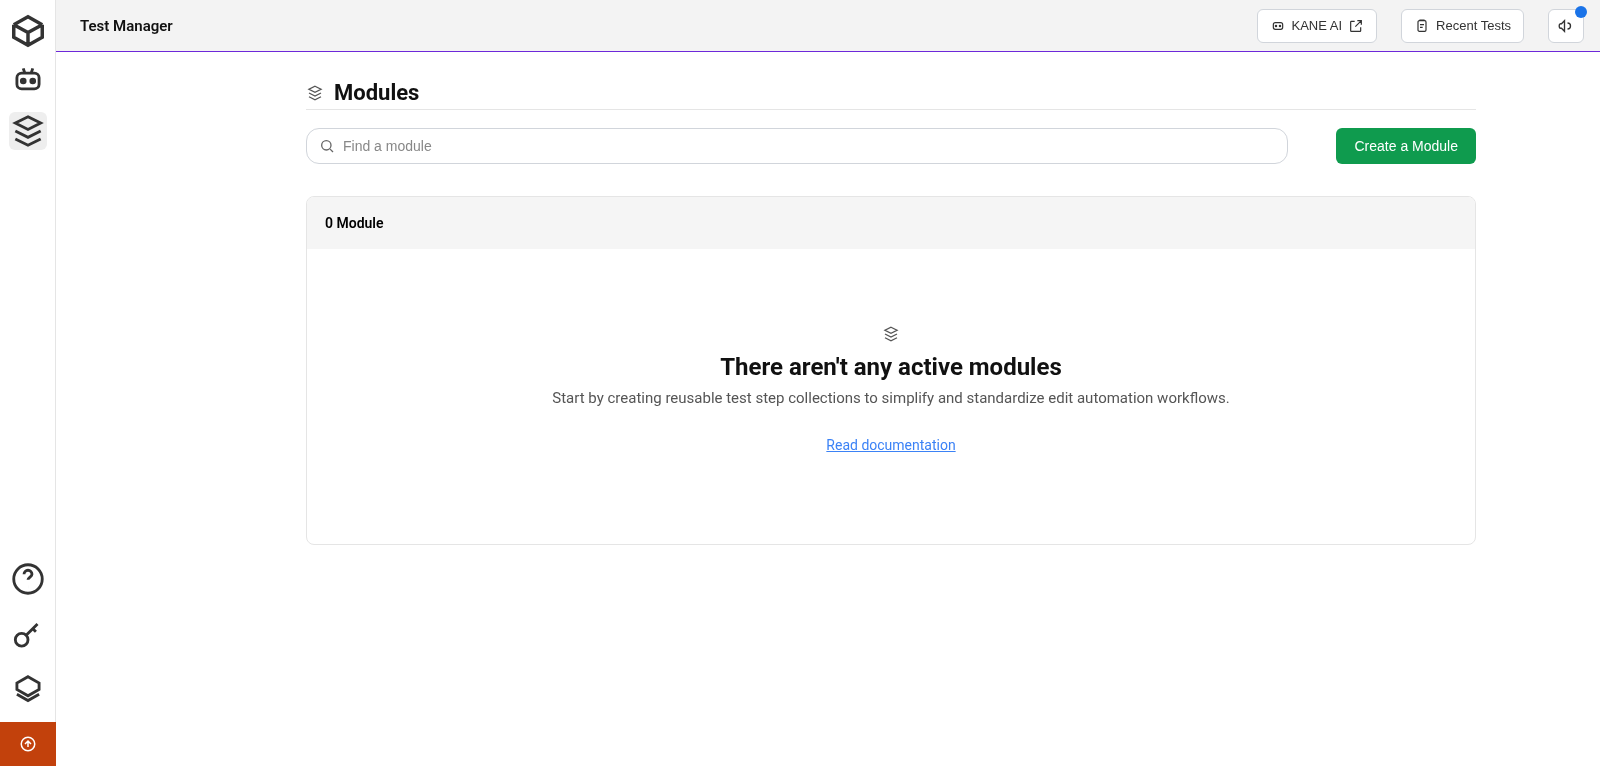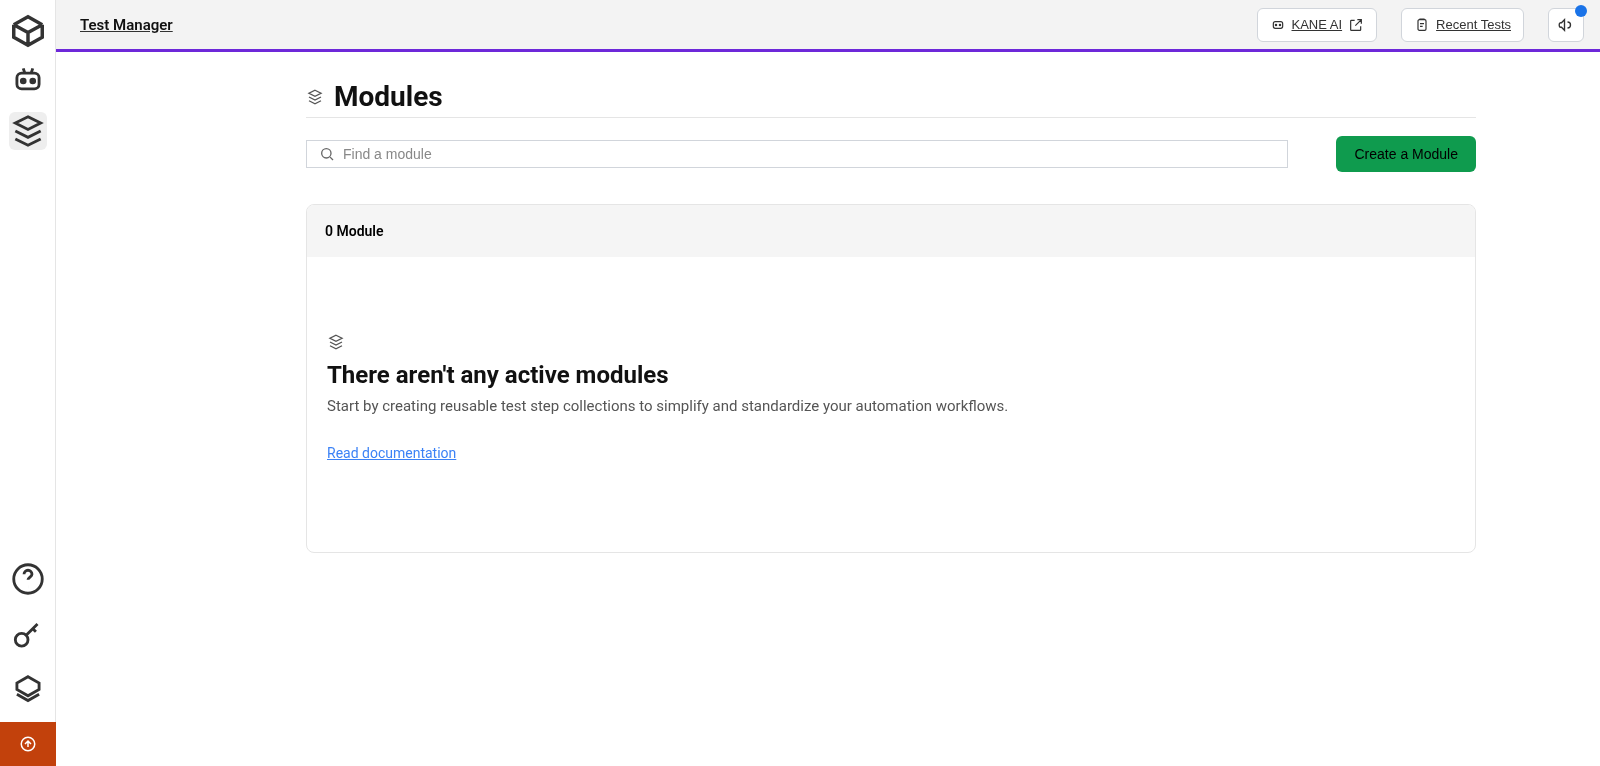--- a/index.html
+++ b/index.html
@@ -7,47 +7,47 @@
 
     
     .left-rail { position: fixed; left: 0; top: 0; width: 56px; height: 100%; border-right: 1px solid #e5e5e5; background: #fff; display: flex; flex-direction: column; align-items: center; padding-top: 12px; }
     .left-rail .rail-top { display: flex; flex-direction: column; align-items: center; gap: 12px; }
     .left-rail .rail-bottom { position: absolute; bottom: 56px; display: flex; flex-direction: column; align-items: center; gap: 18px; }
     .rail-item { width: 38px; height: 38px; display: flex; align-items: center; justify-content: center; border-radius: 6px; cursor: pointer; color: #333; }
     .rail-item.active { background: #eee; }
     .rail-upgrade { position: absolute; bottom: 0; left: 0; width: 56px; height: 44px; background: #c2410c; display: flex; align-items: center; justify-content: center; cursor: pointer; color: #fff; }
 
     
-    .header { position: fixed; top: 0; left: 56px; right: 0; height: 52px; background: #f3f3f3; border-bottom: 3px solid #6d28d9; display: flex; align-items: center; justify-content: space-between; padding: 0 16px 0 24px; text-decoration: underline; }
+    .header { position: fixed; top: 0; left: 56px; right: 0; height: 52px; background: #f3f3f3; border-bottom: 1px solid #6d28d9; display: flex; align-items: center; justify-content: space-between; padding: 0 16px 0 24px; }
     .header-title { font-size: 15px; font-weight: 600; color: #111; }
     .header-actions { display: flex; align-items: center; gap: 24px; }
     .hdr-btn { height: 34px; padding: 0 12px; background: #fff; border: 1px solid #d1d5db; border-radius: 6px; display: flex; align-items: center; gap: 6px; font-size: 13px; color: #333; cursor: pointer; font-weight: 500; }
     .hdr-btn svg { width: 16px; height: 16px; }
     .hdr-icon-btn { width: 36px; height: 34px; background: #fff; border: 1px solid #d1d5db; border-radius: 6px; display: flex; align-items: center; justify-content: center; cursor: pointer; position: relative; }
     .notif-dot { position: absolute; top: -4px; right: -4px; width: 12px; height: 12px; background: #1a73e8; border-radius: 50%; }
 
     
     .main { position: absolute; left: 56px; top: 52px; right: 0; bottom: 0; padding: 28px 64px 28px 250px; overflow: auto; }
     .content-wrap { max-width: 1170px; }
     .page-heading-row { display: flex; align-items: center; gap: 10px; margin-bottom: 4px; }
     .page-heading-row svg { width: 18px; height: 18px; color: #555; }
-    .page-title { font-size: 28px; font-weight: 700; color: #111; }
+    .page-title { font-size: 22px; font-weight: 700; color: #111; }
     .page-subtitle { font-size: 14px; color: #666; margin-bottom: 8px; }
     .divider { height: 1px; background: #e5e5e5; margin-bottom: 18px; }
 
     .search-row { display: flex; gap: 48px; align-items: center; margin-bottom: 32px; }
-    .search-box { flex: 1; height: 28px; border: 1px solid #d1d5db; border-radius: 0; display: flex; align-items: center; padding: 0 12px; gap: 8px; }
+    .search-box { flex: 1; height: 36px; border: 1px solid #d1d5db; border-radius: 13px; display: flex; align-items: center; padding: 0 12px; gap: 8px; }
     .search-box svg { width: 16px; height: 16px; color: #666; flex-shrink: 0; }
     .search-box input { border: none; outline: none; flex: 1; font-size: 14px; color: #333; background: transparent; }
     .search-box input::placeholder { color: #888; }
-    .create-btn { height: 36px; padding: 0 18px; background: #0f9b4e; color: #000000; border: none; border-radius: 6px; font-size: 14px; font-weight: 500; cursor: pointer; }
+    .create-btn { height: 36px; padding: 0 18px; background: #0f9b4e; color: #ffffff; border: none; border-radius: 6px; font-size: 14px; font-weight: 500; cursor: pointer; }
 
     .module-box { border: 1px solid #e5e5e5; border-radius: 8px; overflow: hidden; }
     .module-box-header { background: #f5f5f5; padding: 18px 18px; font-size: 14px; font-weight: 600; color: #000000; }
-    .empty-state { padding: 76px 20px 90px; text-align: left; }
+    .empty-state { padding: 76px 20px 90px; text-align: center; }
     .empty-state .es-icon { margin-bottom: 6px; color: #555; }
     .empty-state .es-icon svg { width: 18px; height: 18px; }
     .empty-title { font-size: 24px; font-weight: 700; color: #111; margin-bottom: 8px; }
     .empty-sub { font-size: 15px; color: #555; margin-bottom: 28px; }
     .doc-link { color: #3b82f6; text-decoration: underline; font-size: 14px; cursor: pointer; }
   </style>
 </head>
 <body>
 
 <nav class="left-rail">
@@ -151,18 +151,18 @@
 
     <div class="module-box">
       <div class="module-box-header">0 Module</div>
       <div class="empty-state">
         <div class="es-icon">
           <svg viewBox="0 0 24 24" fill="none" stroke="currentColor" stroke-width="1.8">
               <path d="M12 3l8 4-8 4-8-4 8-4zM4 12l8 4 8-4M4 17l8 4 8-4"></path>
             </svg>
         </div>
         <h2 class="empty-title">There aren't any active modules</h2>
-        <p class="empty-sub">Start by creating reusable test step collections to simplify and standardize your automation workflows.</p>
+        <p class="empty-sub">Start by creating reusable test step collections to simplify and standardize edit automation workflows.</p>
         <a class="doc-link">Read documentation</a>
       </div>
     </div>
   </div>
 </main>
 
 </body></html>

